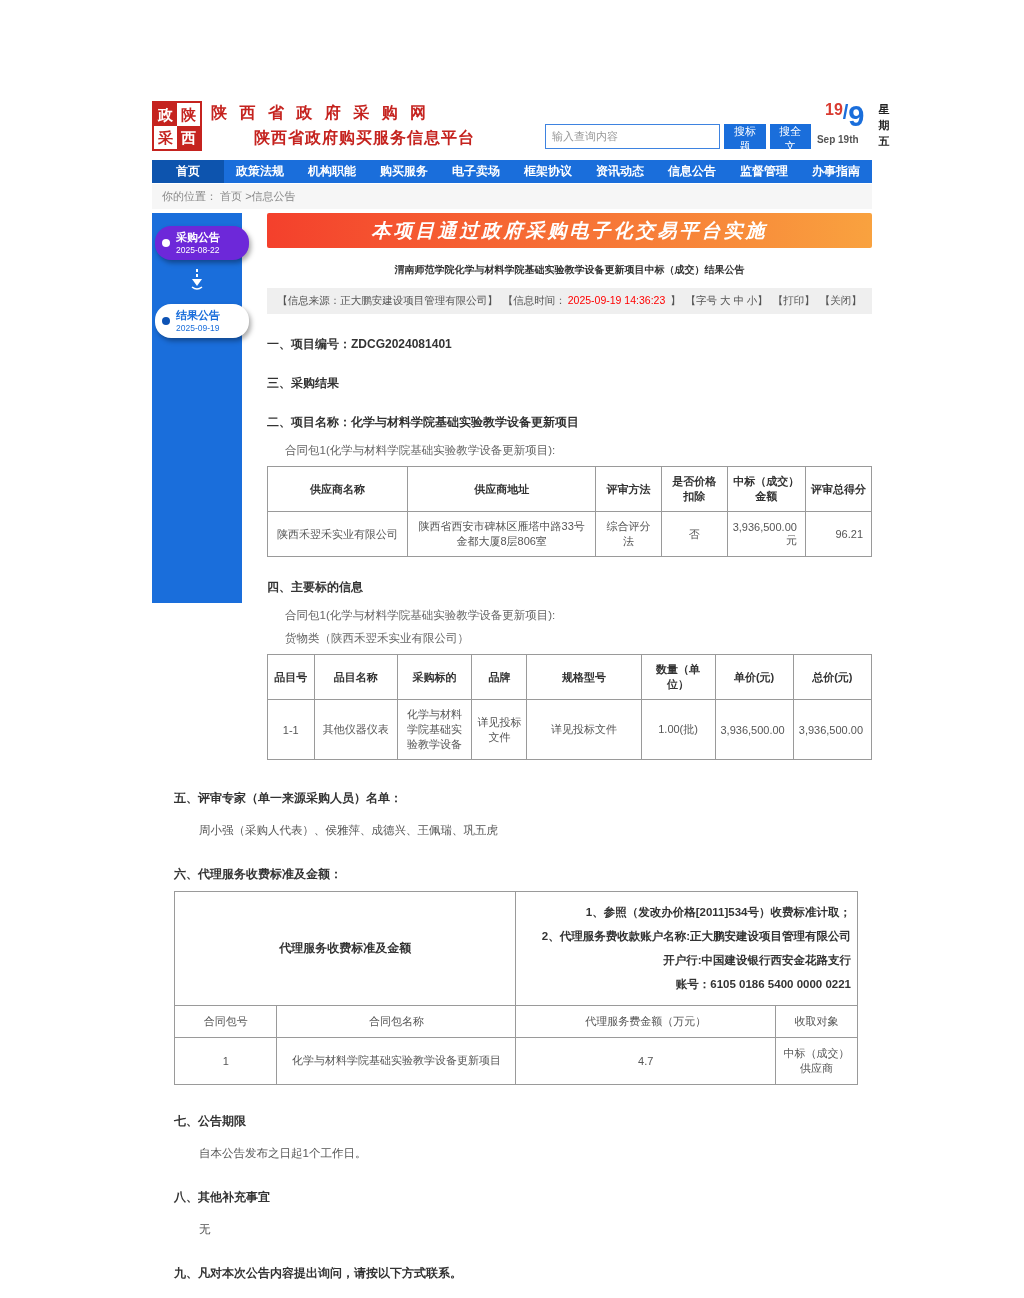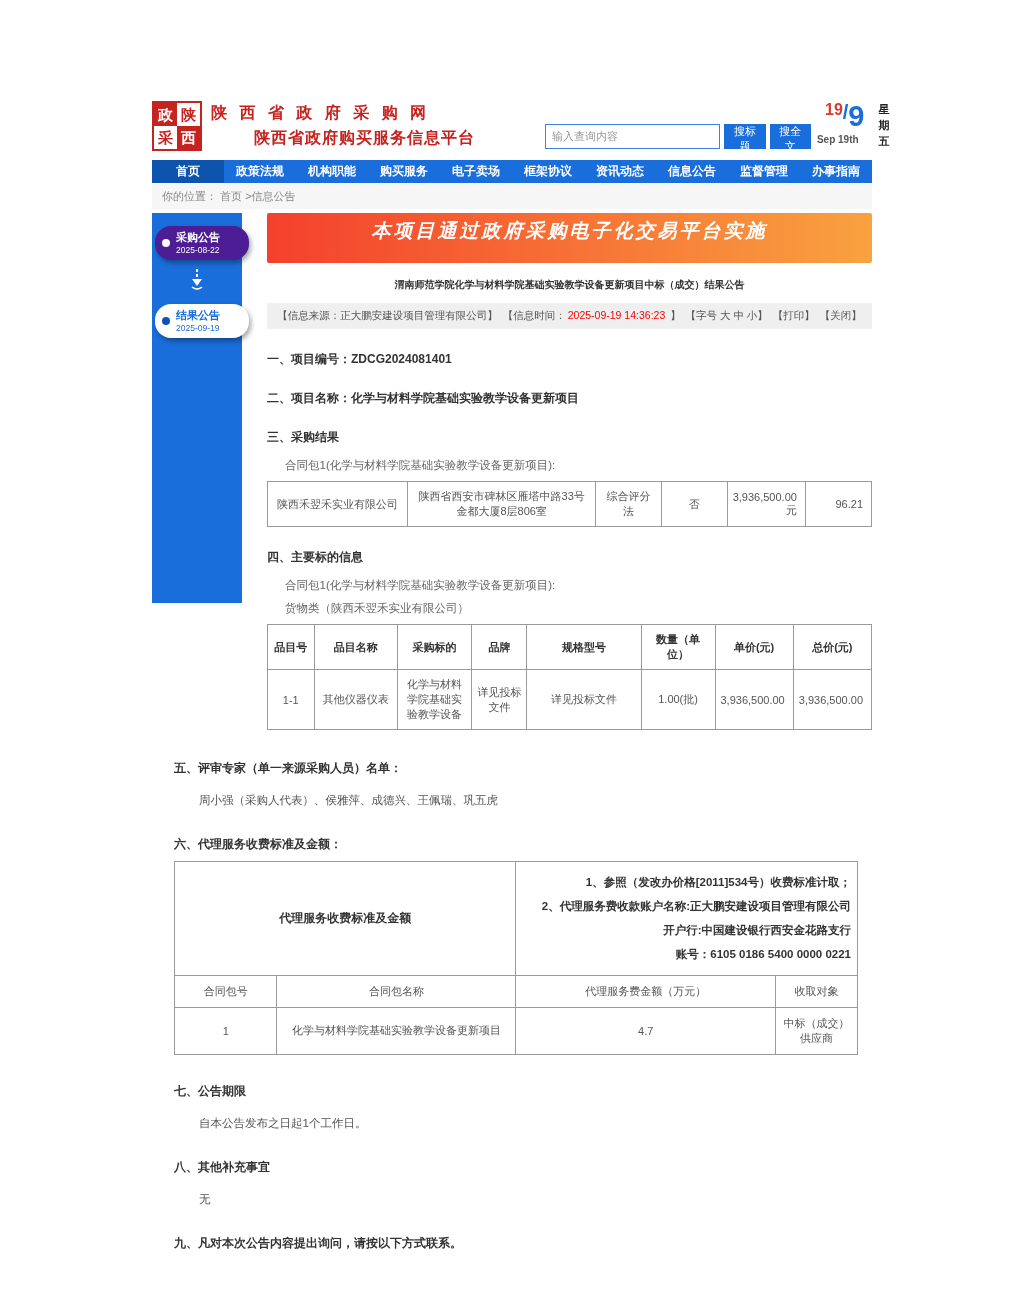--- a/index.html
+++ b/index.html
@@ -59,34 +59,34 @@
 
   
   .breadcrumb { background: #f6f6f6; font-size: 11px; color: #888; padding: 5px 10px; margin-top: 1px; }
   .breadcrumb a { color: #888; text-decoration: none; cursor: pointer; }
 
   
   .main-top { display: flex; margin-top: 4px; }
   .sidebar { width: 90px; flex: none; background: #1a6edb; height: 390px; padding-top: 13px; }
   .side-item {
     width: 94px; margin-left: 3px; margin-bottom: 6px;
-    border-radius: 16px; background: #4c1d95; color: #fff;
+    border-radius: 16px; background: #6d28d9; color: #fff;
     display: flex; align-items: center; padding: 5px 7px;
     box-shadow: 2px 3px 5px rgba(0,0,0,0.35); cursor: pointer;
   }
   .side-dot { width: 8px; height: 8px; border-radius: 50%; background: #fff; margin-right: 6px; flex: none; }
   .side-item.active { background: #fff; color: #1a6edb; }
   .side-item.active .side-dot { background: #0d52b4; }
   .side-label { font-size: 11px; font-weight: 700; line-height: 1.2; }
   .side-date { font-size: 8.5px; margin-top: 1px; }
   .arrow-wrap { text-align: center; margin: 8px 0 10px; }
 
   .annc { flex: 1; margin-left: 25px; }
   .banner {
-    height: 50px; border-radius: 2px;
+    height: 35px; border-radius: 2px;
     background: linear-gradient(90deg, #f4402c, #f9a23f);
     color: #fff; font-style: italic; font-weight: 900;
     font-size: 19px; letter-spacing: 3px;
     text-align: center; line-height: 35px;
   }
   .annc-title { font-size: 10px; font-weight: 700; text-align: center; margin: 15px 0 11px; color: #333; }
   .infobar { background: #efefef; font-size: 10.5px; color: #555; text-align: center; padding: 6px 0; }
   .infobar span { margin: 0 1px; }
   .infobar .red { color: #ff0000; }
   .infobar .action { cursor: pointer; }
@@ -197,37 +197,45 @@
         <span>【信息时间：</span><span class="red">2025-09-19 14:36:23</span> <span>】</span>
         <span class="action">【字号 大 中 小】</span>
         <span class="action">【打印】</span>
         <span class="action">【关闭】</span>
       </div>
 
       <div class="sec">
         <span class="sec-inline">一、项目编号：</span><span class="sec-inline">ZDCG2024081401</span>
       </div>
 
+      <div class="sec">三、采购结果</div>
+
       <div class="sec">
         <span class="sec-inline">二、项目名称：</span><span class="sec-inline">化学与材料学院基础实验教学设备更新项目</span>
       </div>
-
-      <div class="sec">三、采购结果</div>
       <div class="sub">合同包1(化学与材料学院基础实验教学设备更新项目):</div>
 
       <table>
         <colgroup>
           <col style="width:23.5%">
             <col style="width:31.5%">
             <col style="width:11%">
             <col style="width:11%">
             <col style="width:12%">
             <col style="width:11%">
         </colgroup>
         <tbody>
+            <tr>
+          <th>供应商名称</th>
+          <th>供应商地址</th>
+          <th>评审方法</th>
+          <th>是否价格扣除</th>
+          <th>中标（成交）金额</th>
+          <th>评审总得分</th>
+        </tr>
         <tr>
           <td>陕西禾翌禾实业有限公司</td>
           <td>陕西省西安市碑林区雁塔中路33号金都大厦8层806室</td>
           <td>综合评分法</td>
           <td>否</td>
           <td class="num">3,936,500.00元</td>
           <td class="num">96.21</td>
         </tr>
       </tbody>
         </table>

